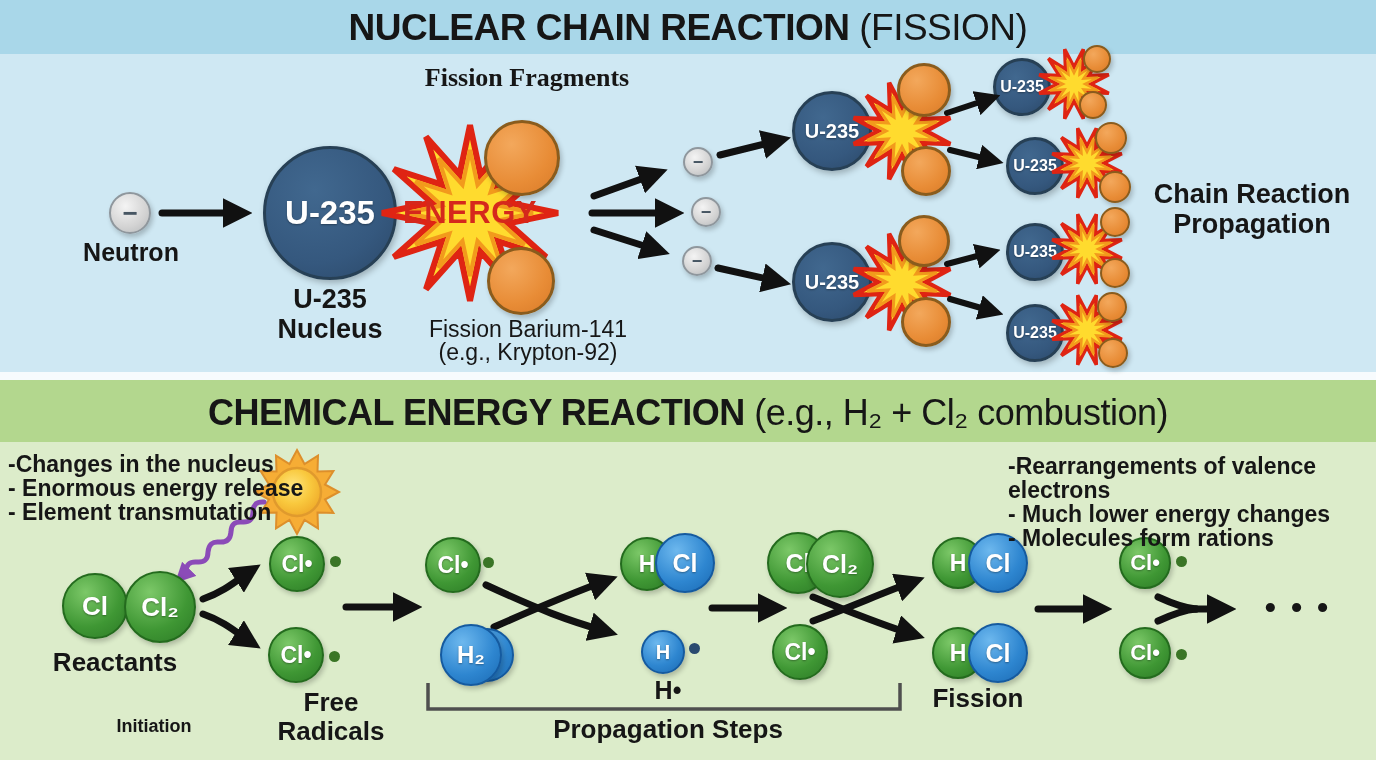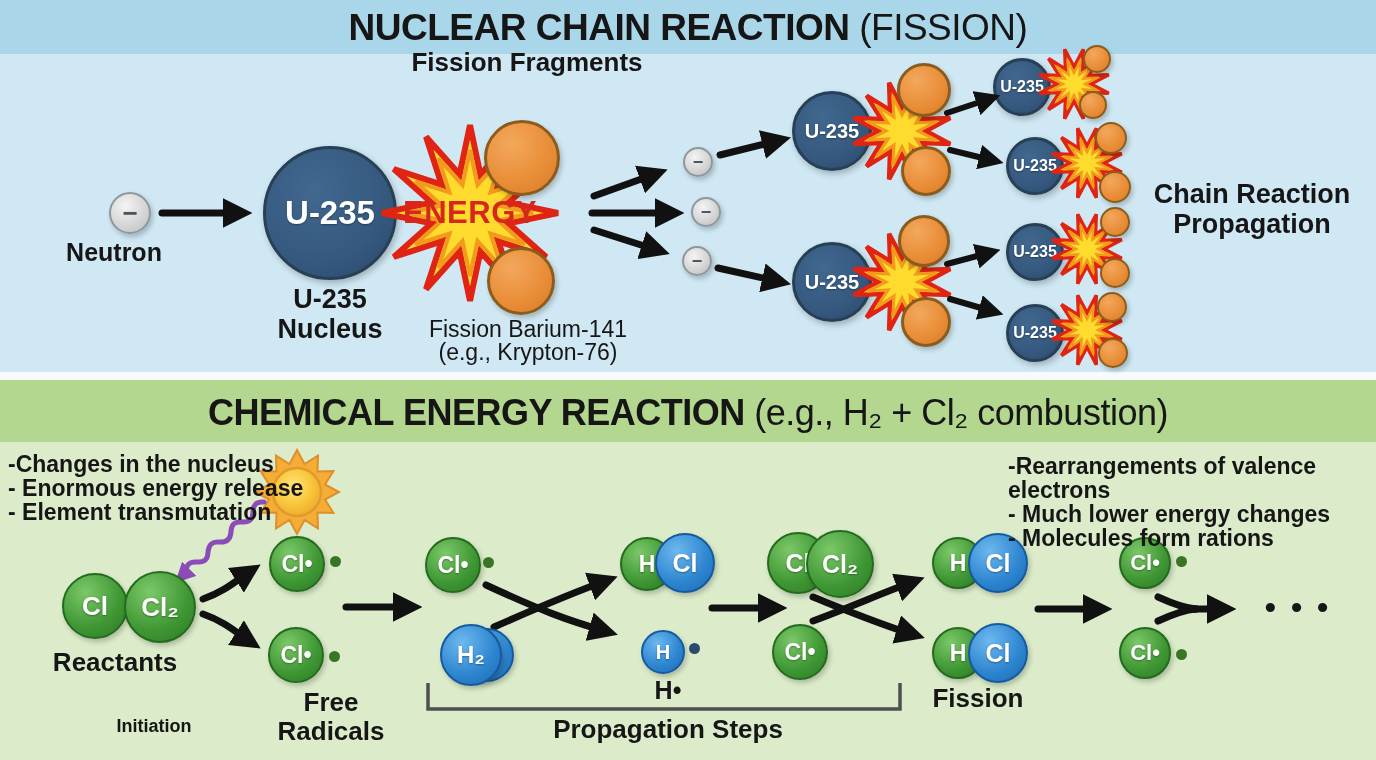--- a/index.html
+++ b/index.html
@@ -123,35 +123,35 @@
       <path d="M1158,621 Q1182,610 1196,609"></path>
       <path d="M1192,609 L1226,609" marker-end="url(#ah)"></path>
     </g>
 
     <path d="M428,683 L428,709 L900,709 L900,683" fill="none" stroke="#4f4f4f" stroke-width="3.5"></path>
   </svg>
 
   <div class="ball neutron" style="left:109px;top:192px;width:42px;height:42px;font-size:26px;">
       <span>−</span>
     </div>
-  <div class="lab" style="left:53px;top:238px;width:122px;font-size:25px;">Neutron</div>
+  <div class="lab" style="left:70px;top:238px;width:122px;font-size:25px;">Neutron</div>
 
   <div class="ball nucleus" style="left:263px;top:146px;width:134px;height:134px;font-size:33px;">
       <span>U-235</span>
     </div>
   <div class="lab" style="left:255px;top:284px;width:150px;font-size:27px;">
     <div>U-235</div>
     <div>Nucleus</div>
   </div>
 
   <div class="lab energy" style="left:400px;top:196px;width:140px;font-size:31px;z-index:2;">ENERGY</div>
-  <div class="lab" style="left:402px;top:48px;width:250px;font-size:26px;">Fission Fragments</div>
+  <div class="lab" style="left:402px;top:63px;width:250px;font-size:26px;font-family:Liberation Serif, serif;">Fission Fragments</div>
   <div class="lab cap" style="left:398px;top:318px;width:260px;font-size:23px;line-height:23px;">
     <div>Fission Barium-141</div>
-    <div>(e.g., Krypton-76)</div>
+    <div>(e.g., Krypton-92)</div>
   </div>
 
   <div class="ball frag" style="left:484px;top:120px;width:76px;height:76px;"></div>
   <div class="ball frag" style="left:487px;top:247px;width:68px;height:68px;"></div>
 
   <div class="ball neutron" style="left:683px;top:147px;width:30px;height:30px;font-size:18px;">
       <span>−</span>
     </div>
   <div class="ball neutron" style="left:691px;top:197px;width:30px;height:30px;font-size:18px;">
       <span>−</span>

